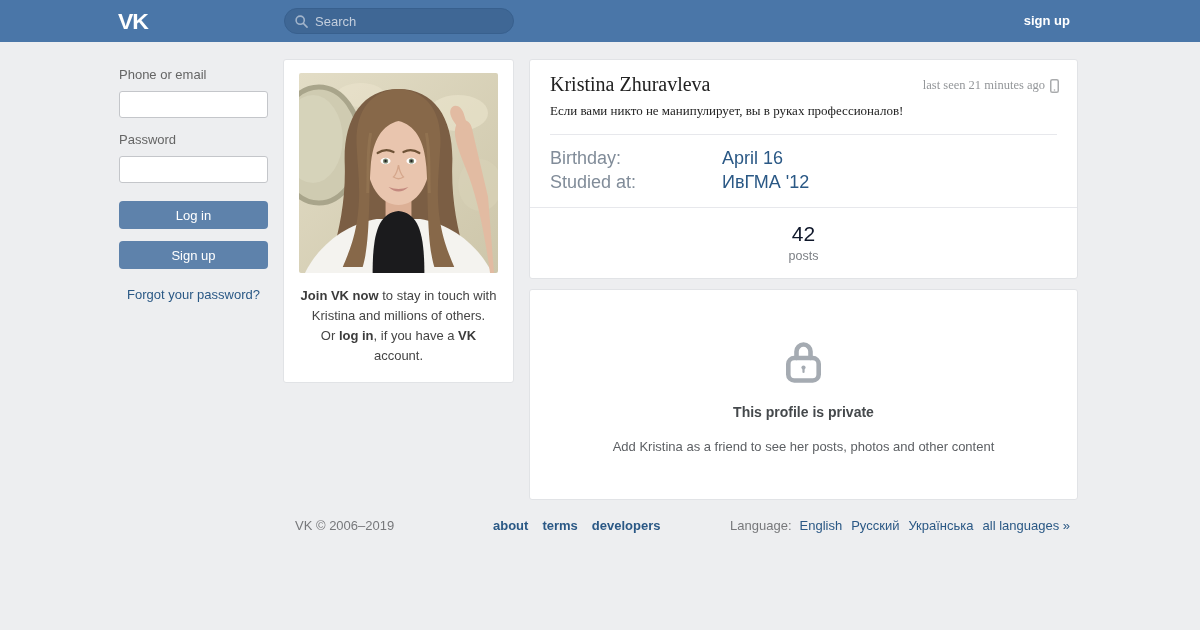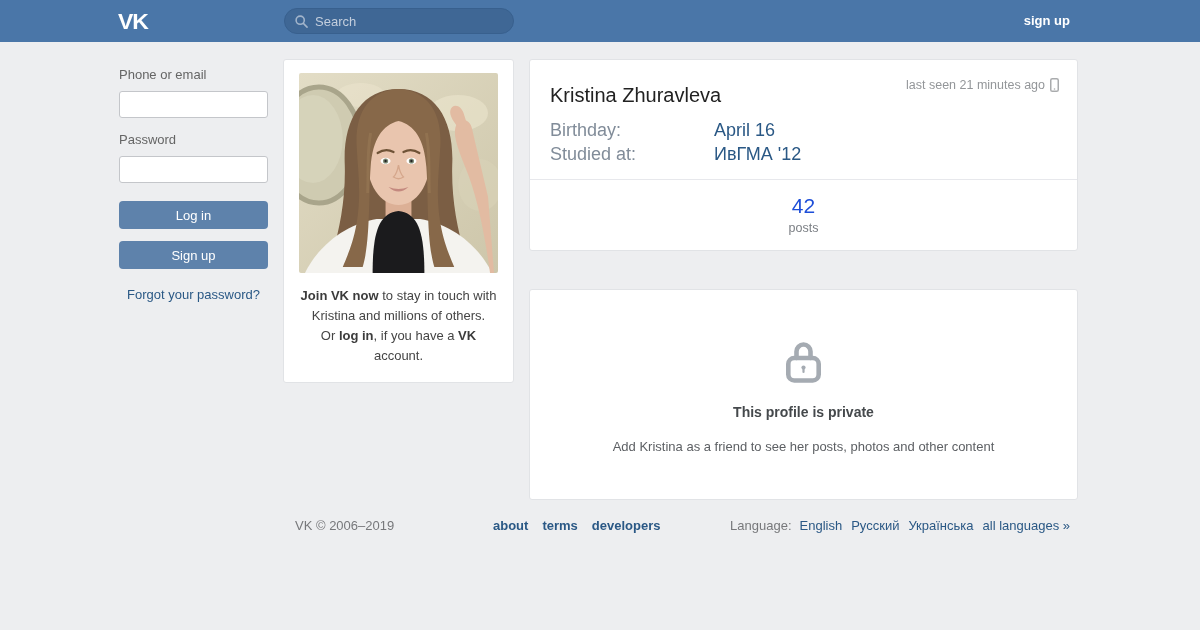--- a/index.html
+++ b/index.html
@@ -66,34 +66,34 @@
   }
   .join-card { position:absolute; left:283px; top:59px; width:231px; padding:13px 14px 16px; }
   .photo { width:199px; height:200px; display:block; margin:0 auto; border-radius:2px; }
   .join-text {
     margin-top:13px; text-align:center; font-size:13px; line-height:20px; color:#454545;
   }
   .join-text b { color:#3c3c3c; }
 
   
   .profile-card { position:absolute; left:529px; top:59px; width:549px; }
-  .profile-top { position:relative; padding:24px 20px 0; }
+  .profile-top { position:relative; padding:13px 20px 0;font-family:Liberation Serif, serif; }
   .profile-name { font-size:20px; font-weight:normal; color:#222; }
   .last-seen {
     position:absolute; right:18px; top:18px; display:flex; align-items:center;
     font-size:12.5px; color:#939699;
   }
   .mobile-icon { width:9px; height:14px; margin-left:5px; }
   .status { margin-top:7px; font-size:13px; color:#222; padding-bottom:15px; border-bottom:1px solid #e7e8ec; }
   .details { padding:11px 20px 13px; }
   .detail-row { display:flex; font-size:18px; line-height:24px; }
   .detail-label { width:164px; flex:0 0 164px; color:#818c99; }
-  .detail-value { color:#2a5885; cursor:pointer; text-decoration:none; }
+  .detail-value { color:#2a5885; cursor:pointer; text-decoration:none;margin-left:8px; }
   .counters { border-top:1px solid #e7e8ec; text-align:center; padding:13px 0 15px; cursor:pointer; }
-  .counter-num { font-size:21px; color:#1d4ed8; line-height:26px; }
+  .counter-num { font-size:21px; color:#0f172a; line-height:26px; }
   .counter-label { font-size:12.5px; color:#7b7f84; margin-top:2px; }
 
   
   .private-card {
     position:absolute; left:529px; top:289px; width:549px; height:211px;
     text-align:center;
   }
   .lock-icon { display:block; margin:51px auto 0; }
   .private-title { margin-top:21px; font-size:14px; font-weight:bold; color:#45494c; }
   .private-sub { margin-top:19px; font-size:13px; color:#5d6064; }
@@ -179,20 +179,21 @@
   <div class="card profile-card">
     <div class="profile-top">
       <h1 class="profile-name">Kristina Zhuravleva</h1>
       <div class="last-seen">
         <span>last seen 21 minutes ago</span>
         <svg class="mobile-icon" viewBox="0 0 9 14">
           <rect x="0.75" y="0.75" width="7.5" height="12.5" rx="1.6" fill="none" stroke="#a9abad" stroke-width="1.5"></rect>
           <circle cx="4.5" cy="11" r="0.8" fill="#a9abad"></circle>
         </svg>
       </div>
+      <div class="status">Если вами никто не манипулирует, вы в руках профессионалов!</div>
     </div>
     <div class="details">
       <div class="detail-row">
         <div class="detail-label">Birthday:</div>
         <a class="detail-value">April 16</a>
       </div>
       <div class="detail-row">
         <div class="detail-label">Studied at:</div>
         <a class="detail-value">ИвГМА '12</a>
       </div>

